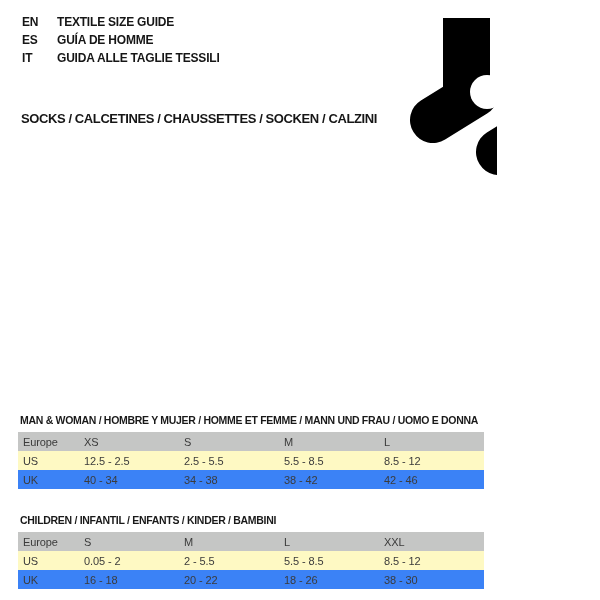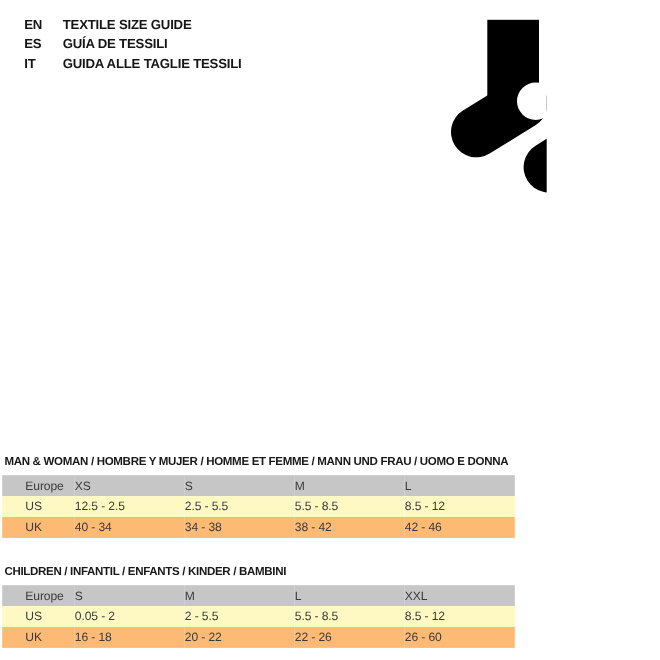--- a/index.html
+++ b/index.html
@@ -49,21 +49,21 @@
     position: absolute;
     left: 405px;
     top: 14px;
     width: 166px;
     height: 162px;
   }
 
   
   .size-section {
     position: absolute;
-    left: 2px;
+    left: 18px;
     width: 467px;
   }
   .size-section.adult { top: 413px; }
   .size-section.children { top: 513px; }
 
   .table-title {
     font-size: 10.5px;
     font-weight: bold;
     letter-spacing: -0.3px;
     color: #191919;
@@ -87,46 +87,47 @@
   .size-table th, .size-table td {
     height: 19px;
     padding: 0;
     font-weight: normal;
     text-align: left;
     vertical-align: middle;
     border: none;
   }
   .size-table thead tr { background: #c5c6c5; }
   .size-table tbody tr.row-us { background: #fef9c3; }
-  .size-table tbody tr.row-uk { background: #fdba74; }
+  .size-table tbody tr.row-uk { background: #3b82f6; }
   .size-table .region-col {
     text-align: left;
-    padding-left: 21px;
+    padding-left: 5px;
   }
 </style>
 </head>
 <body>
 
 <div class="canvas">
 
   <div class="lang-block">
     <div class="lang-row">
       <span class="lang-code">EN</span>
       <span class="lang-label">TEXTILE SIZE GUIDE</span>
     </div>
     <div class="lang-row">
       <span class="lang-code">ES</span>
-      <span class="lang-label">GUÍA DE TESSILI</span>
+      <span class="lang-label">GUÍA DE HOMME</span>
     </div>
     <div class="lang-row">
       <span class="lang-code">IT</span>
       <span class="lang-label">GUIDA ALLE TAGLIE TESSILI</span>
     </div>
   </div>
 
+  <div class="category-line">SOCKS / CALCETINES / CHAUSSETTES / SOCKEN / CALZINI</div>
 
   <div class="socks-wrap">
     <svg width="166" height="162" viewBox="0 0 166 162" xmlns="http://www.w3.org/2000/svg">
       <g fill="#000000">
         <rect x="38" y="4" width="47" height="82"></rect>
         <line x1="28" y1="106" x2="70" y2="80" stroke="#000000" stroke-width="46" stroke-linecap="round"></line>
         <circle cx="82" cy="78" r="17" fill="#ffffff"></circle>
       </g>
       <g fill="#000000" transform="translate(66,32)">
         <rect x="38" y="4" width="47" height="82"></rect>
@@ -198,20 +199,20 @@
           <td class="region-col">US</td>
           <td>0.05 - 2</td>
           <td>2 - 5.5</td>
           <td>5.5 - 8.5</td>
           <td>8.5 - 12</td>
         </tr>
         <tr class="row-uk">
           <td class="region-col">UK</td>
           <td>16 - 18</td>
           <td>20 - 22</td>
-          <td>22 - 26</td>
-          <td>26 - 60</td>
+          <td>18 - 26</td>
+          <td>38 - 30</td>
         </tr>
       </tbody>
     </table>
   </section>
 
 </div>
 
 </body></html>

